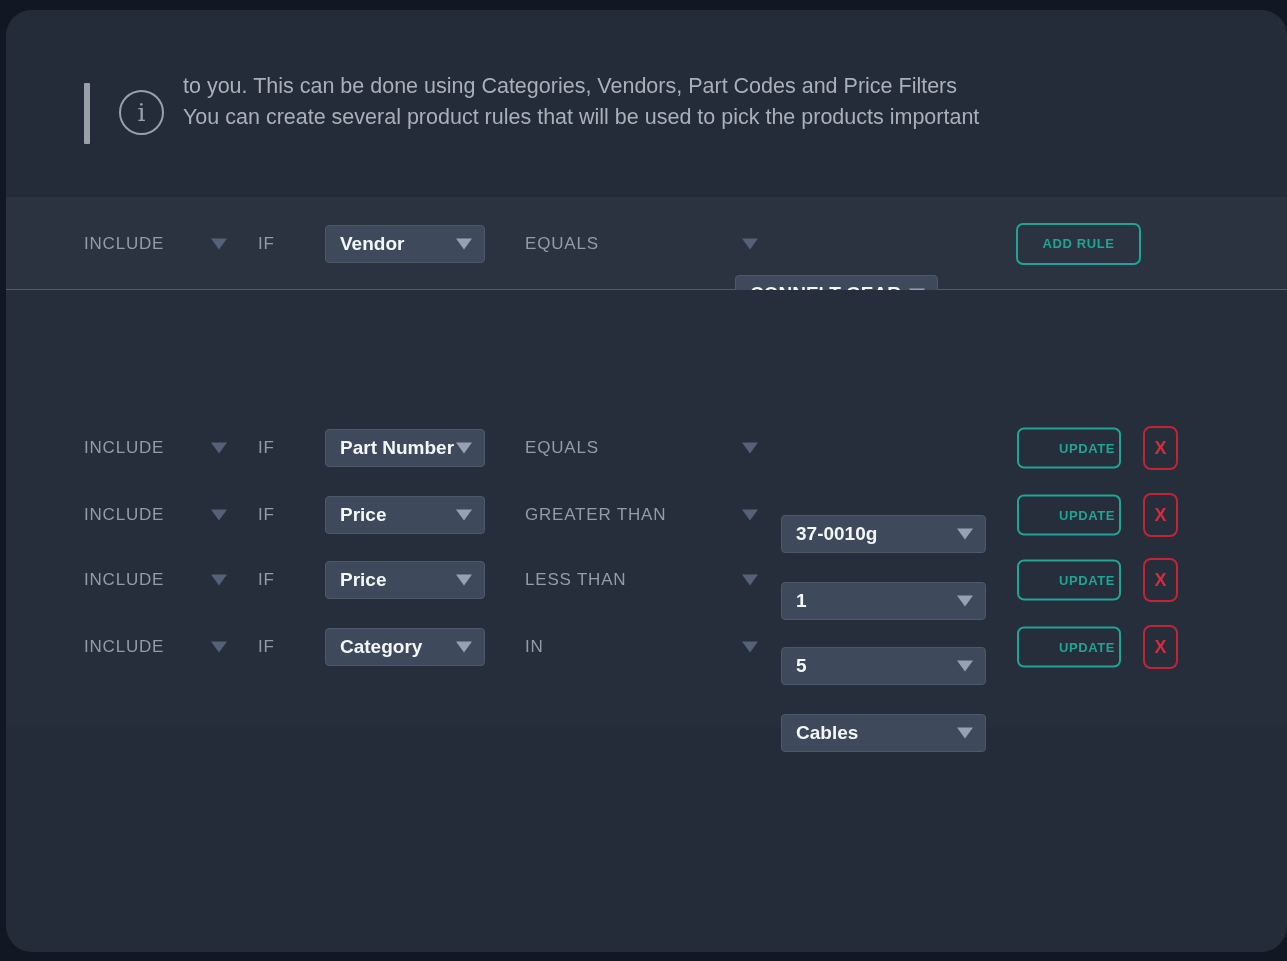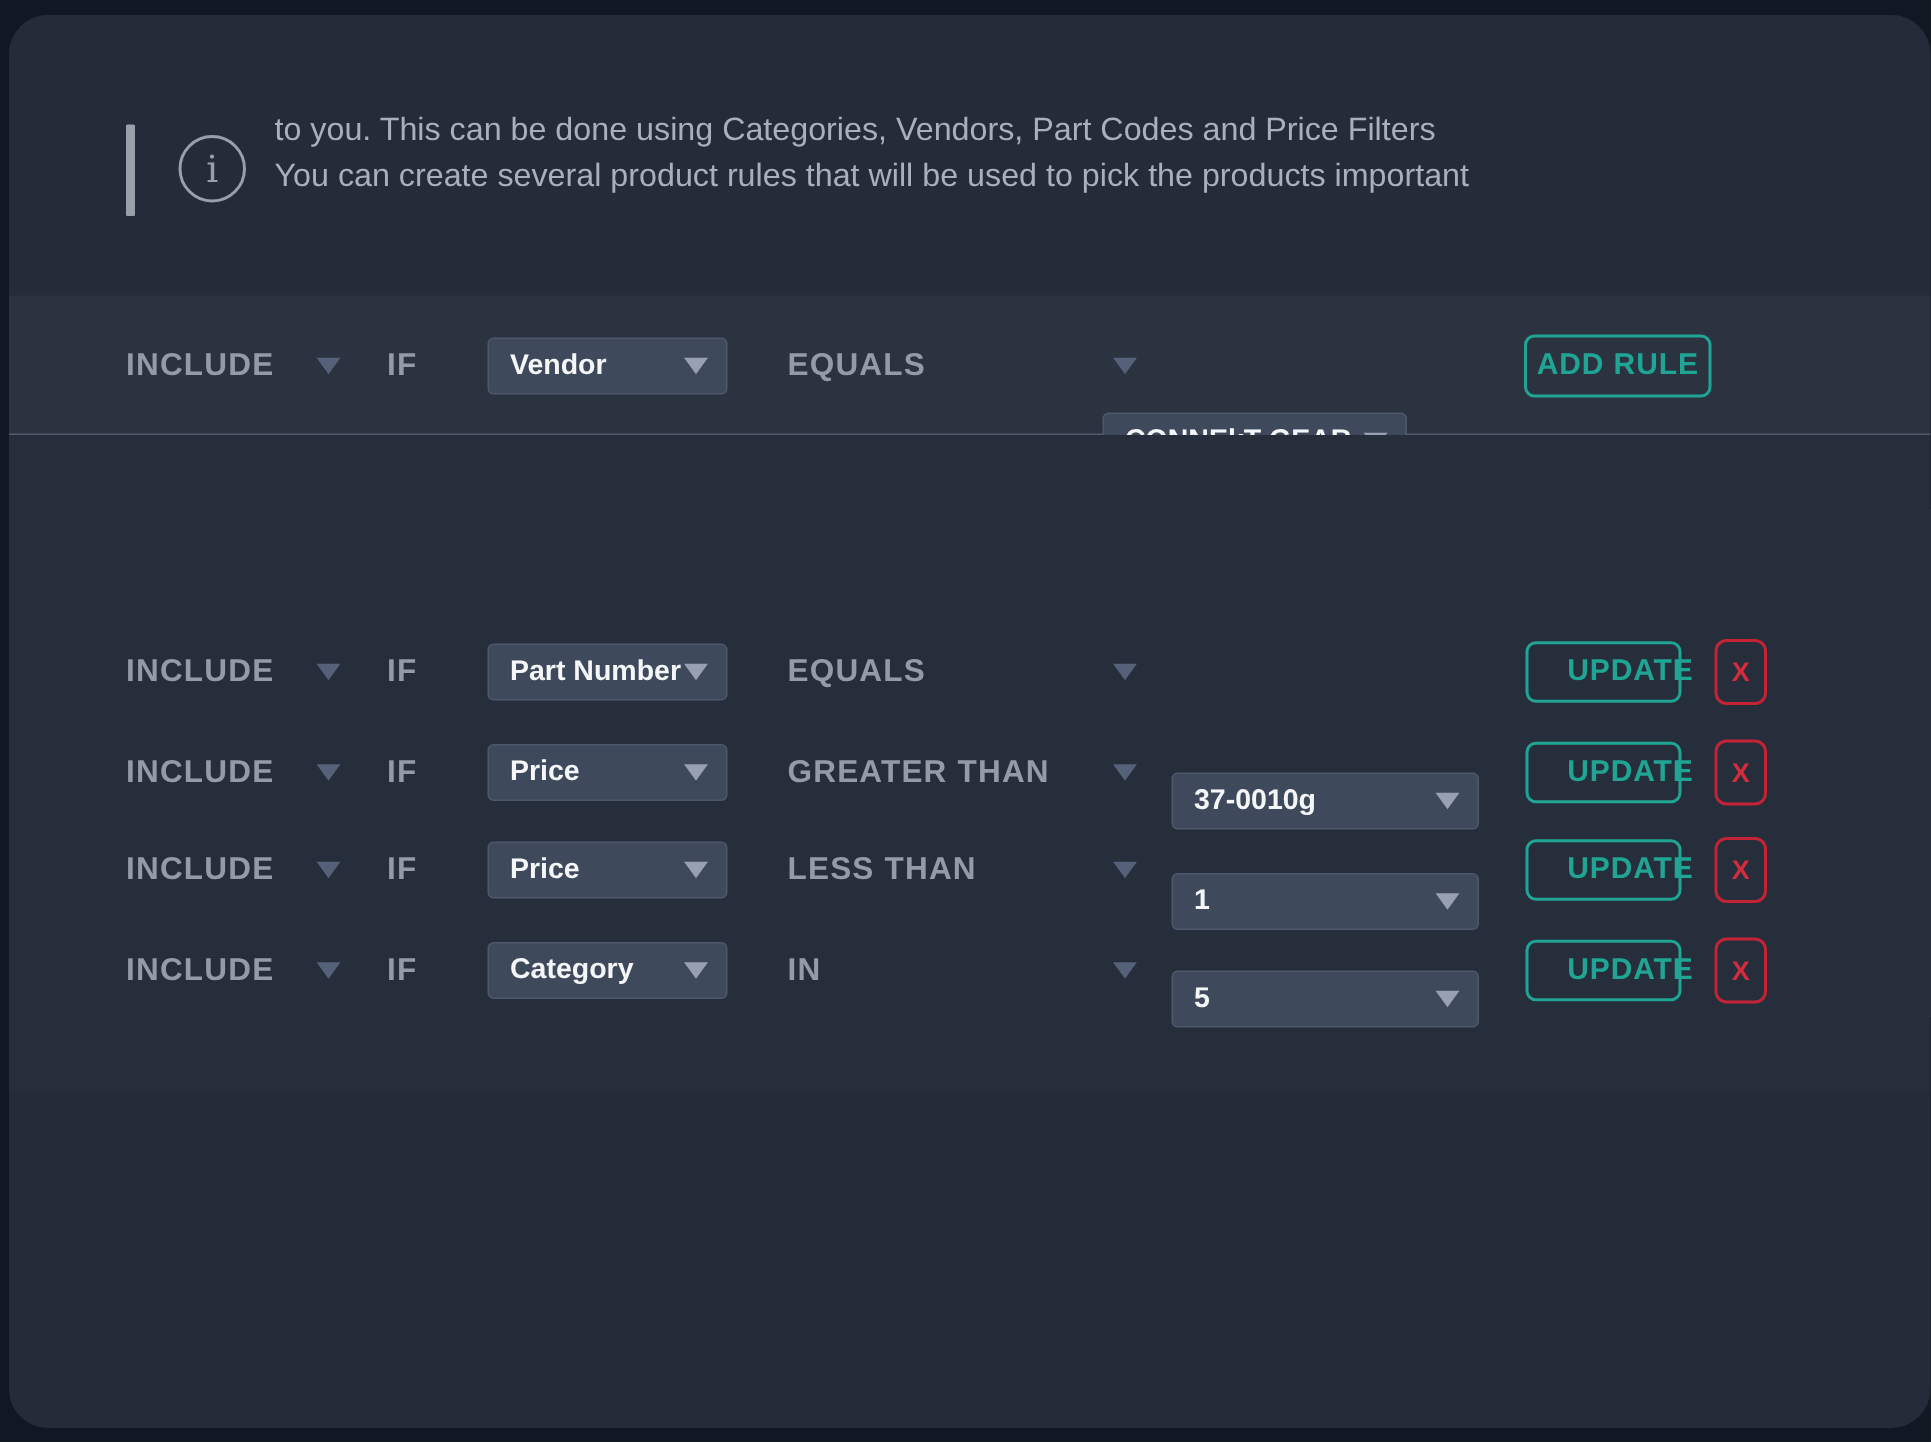--- a/index.html
+++ b/index.html
@@ -31,21 +31,21 @@
   .info-icon { position:absolute; left:113px; top:80px; width:45px; height:45px;
                border:2.5px solid #99a0aa; border-radius:50%; color:#99a0aa;
                display:flex; align-items:center; justify-content:center;
                font-family:"DejaVu Serif", serif; font-size:25px; line-height:1; }
   .info-text { position:absolute; left:177px; top:61px; font-size:21.5px;
                line-height:31px; color:#a9b0ba; }
 
   
   .rule-grid { position:absolute; left:0; width:100%; }
   .rule-grid > * { position:absolute; top:50%; transform:translateY(-50%); }
-  .lbl { font-size:21px; font-weight:700; color:#949ba7; letter-spacing:0.8px;
+  .lbl { font-size:17px; font-weight:400; color:#949ba7; letter-spacing:0.8px;
          white-space:nowrap; }
   .pos-action   { left:78px; }
   .pos-caret1   { left:205px; }
   .pos-if       { left:252px; }
   .pos-field    { left:319px; }
   .pos-operator { left:519px; }
   .pos-caret2   { left:736px; }
   .pos-value-b  { left:729px;margin-top:12px; }
   .pos-value-r  { left:775px; }
   .pos-addbtn   { left:1010px; }
@@ -62,21 +62,21 @@
   .select .caret { position:absolute; right:12px; top:50%;
                    transform:translateY(-50%); border-top-color:#98a1b2;
                    border-left-width:8px; border-right-width:8px; }
   .select.wide { width:203px; }
   .select.wide span.txt { font-weight:700; }
   .select.val  { width:205px;margin-top:48px; }
 
   .btn { background:transparent; cursor:pointer; font-family:inherit;
          font-weight:700; display:flex; align-items:center; justify-content:center; }
   .btn.teal { border:2px solid #20a493; color:#20a493; border-radius:7px;
-              font-size:20px; letter-spacing:0.6px; }
+              font-size:13px; letter-spacing:0.6px; }
   .btn.add    { width:125px; height:42px; }
   .btn.update { width:104px; height:41px; }
   .btn.red { border:2px solid #c32334; color:#d62b3d; border-radius:8px;
              font-size:18px; width:35px; height:44px; }
 
   
   .rules-heading { position:absolute; left:78px; top:63px; font-size:23px;
                    color:#6f7784; }
   .rule-row { height:66px; }
 </style>
@@ -173,18 +173,22 @@
     <div class="rule-grid rule-row" style="top:324px;">
       <span class="lbl pos-action">INCLUDE</span>
       <span class="caret pos-caret1"></span>
       <span class="lbl pos-if">IF</span>
       <div class="select pos-field">
         <span class="txt">Category</span>
         <span class="caret"></span>
       </div>
       <span class="lbl pos-operator">IN</span>
       <span class="caret pos-caret2"></span>
+      <div class="select val pos-value-r">
+        <span class="txt">Cables</span>
+        <span class="caret"></span>
+      </div>
       <button class="btn teal update pos-update">UPDATE</button>
       <button class="btn red pos-delete">X</button>
     </div>
   </div>
 
 </div>
 
 </body></html>

